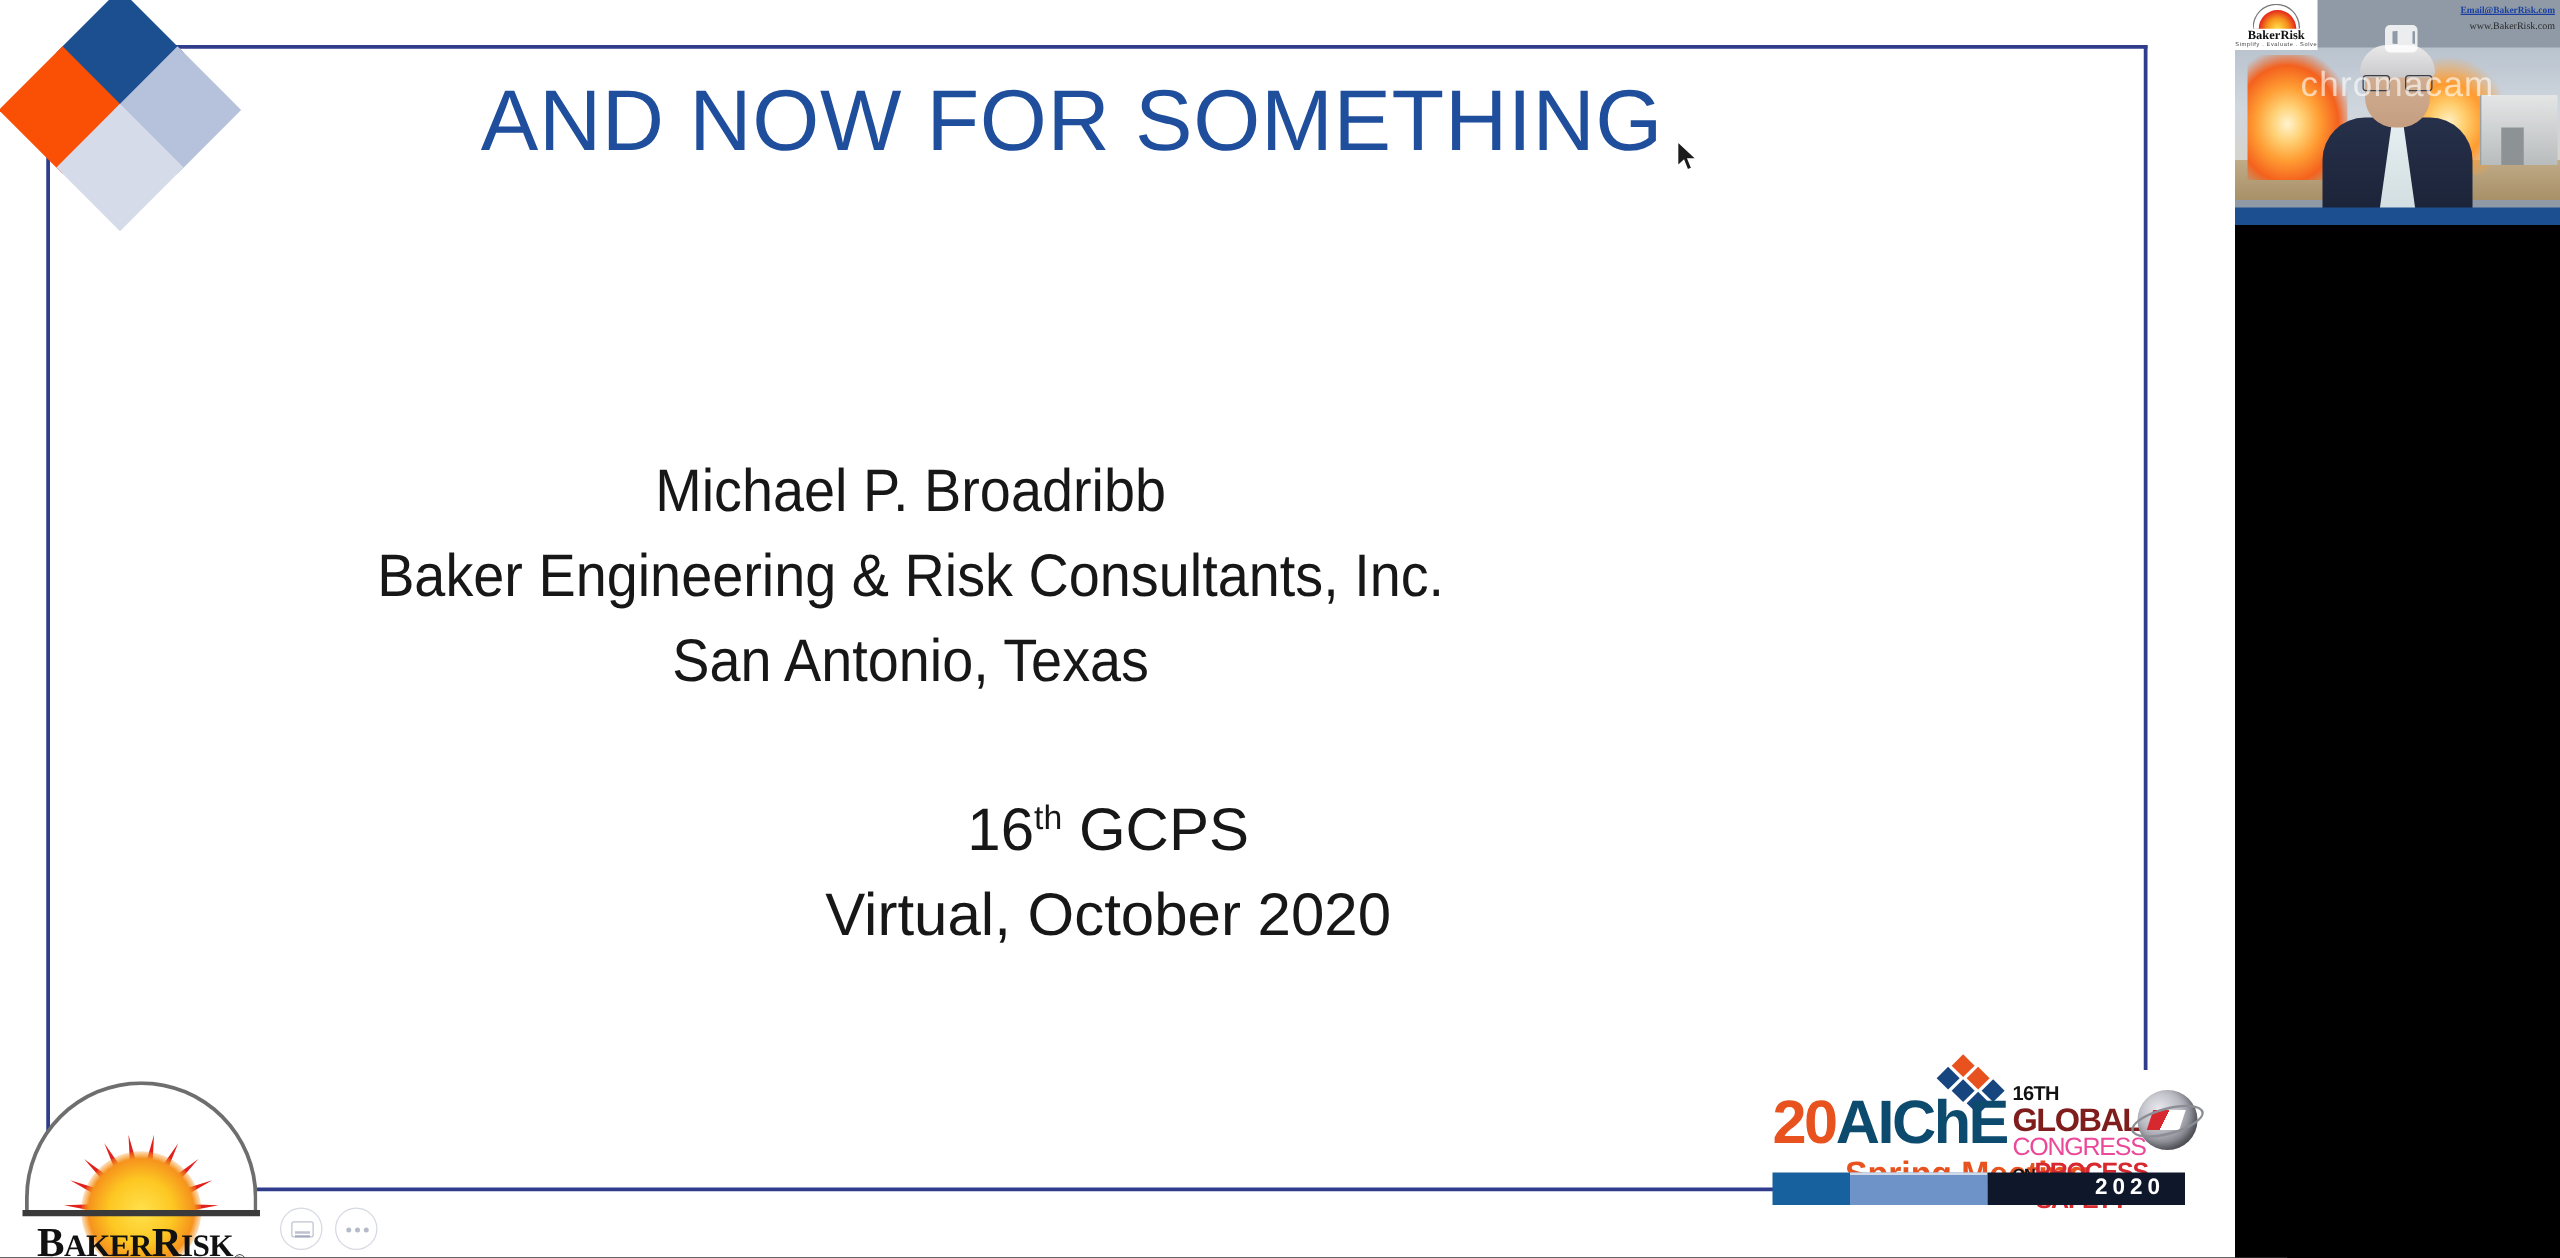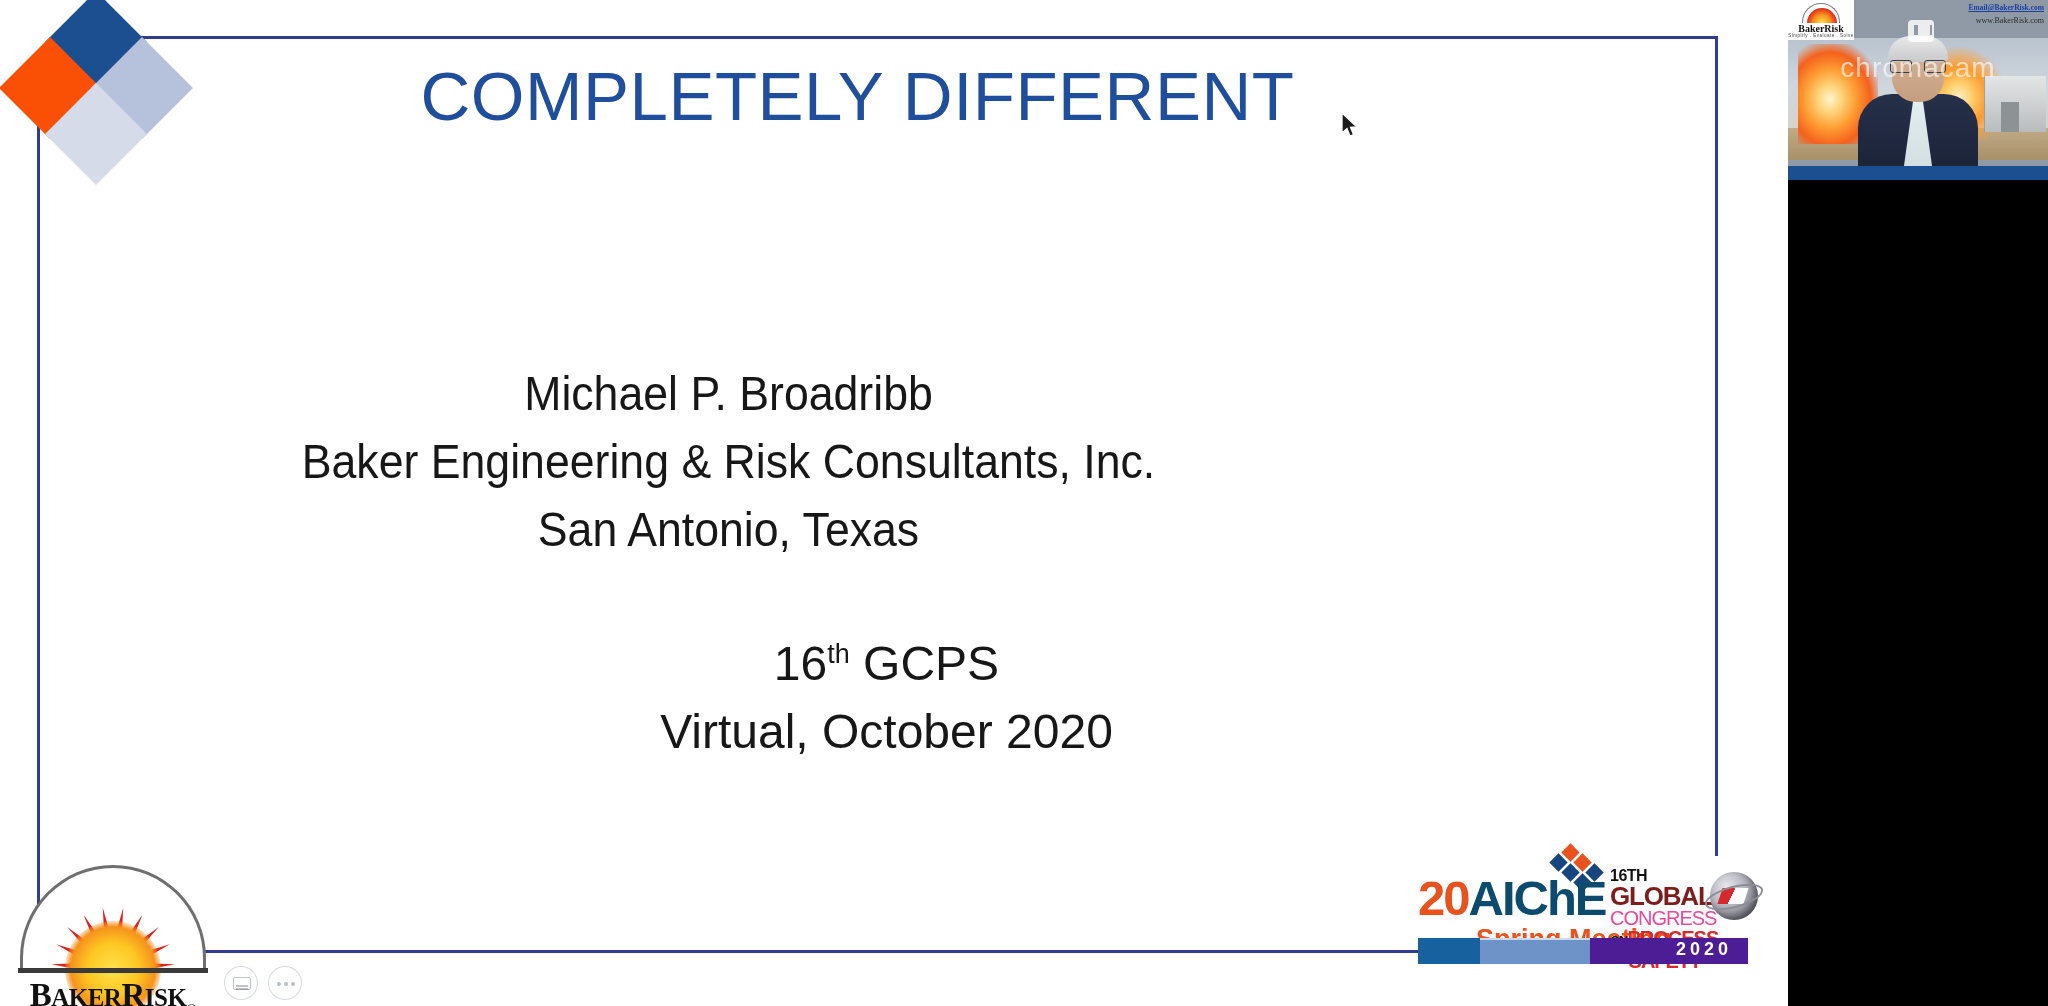--- a/index.html
+++ b/index.html
@@ -142,21 +142,21 @@
     transform:skewX(-18deg);
   }
   .globe-ring {
     position:absolute; left:286px; top:40px; width:60px; height:22px;
     border:2px solid #8d8d96; border-radius:50%;
     transform:rotate(-15deg);
   }
   .aiche-bar { position:absolute; left:1418px; top:938px; width:330px; height:26px; display:flex; }
   .bar-seg1 { width:62px; background:#17629e; }
   .bar-seg2 { width:110px; background:#6d93c9; border-top:2px solid #cfd9e8; }
-  .bar-seg3 { flex:1; background:#4c1d95; position:relative; }
+  .bar-seg3 { flex:1; background:#0f172a; position:relative; }
   .bar-year {
     position:absolute; right:16px; top:1px; color:#ffffff;
     font-size:18px; font-weight:bold; letter-spacing:4px;
     font-family:"Liberation Sans", sans-serif;
   }
 
   
   .ctl {
     position:absolute; width:34px; height:34px; border-radius:50%;
     border:1.5px solid rgba(120,130,160,0.30);
@@ -313,21 +313,21 @@
     <div class="frame-bottom"></div>
 
     <div class="diamonds">
       <div class="dia blue"></div>
       <div class="dia orange"></div>
       <div class="dia lblue"></div>
       <div class="dia pale"></div>
     </div>
 
     <div id="title-block">
-      <div class="title-line">COMPLETELY DIFFERENT</div>
+      <div class="title-line">AND NOW FOR SOMETHING</div>
     </div>
 
     <div id="body-block">
       <div class="body-line">Michael P. Broadribb</div>
       <div class="body-line">Baker Engineering &amp; Risk Consultants, Inc.</div>
       <div class="body-line">San Antonio, Texas</div>
     </div>
 
     <div id="venue-block">
       <div class="venue-line">

